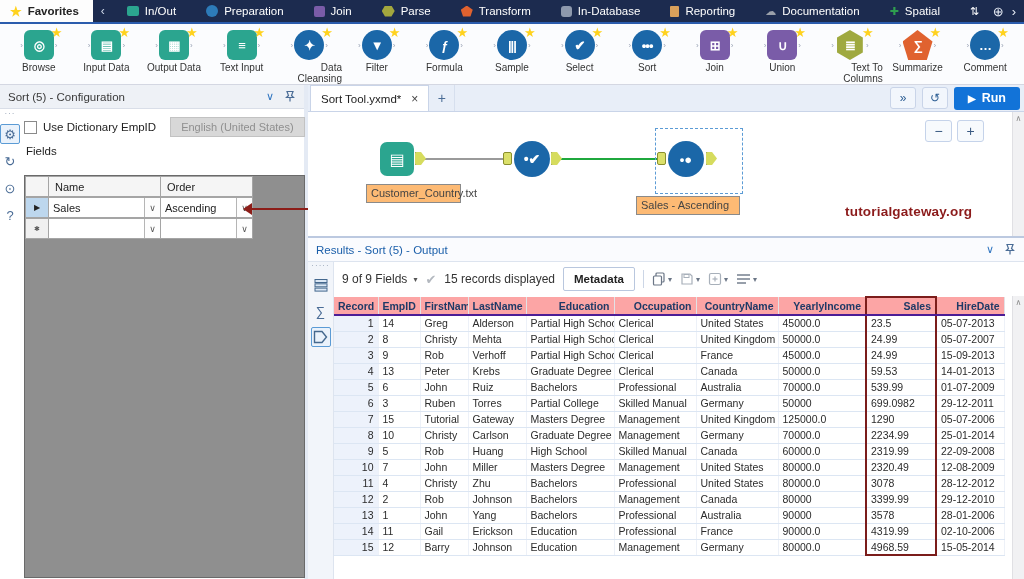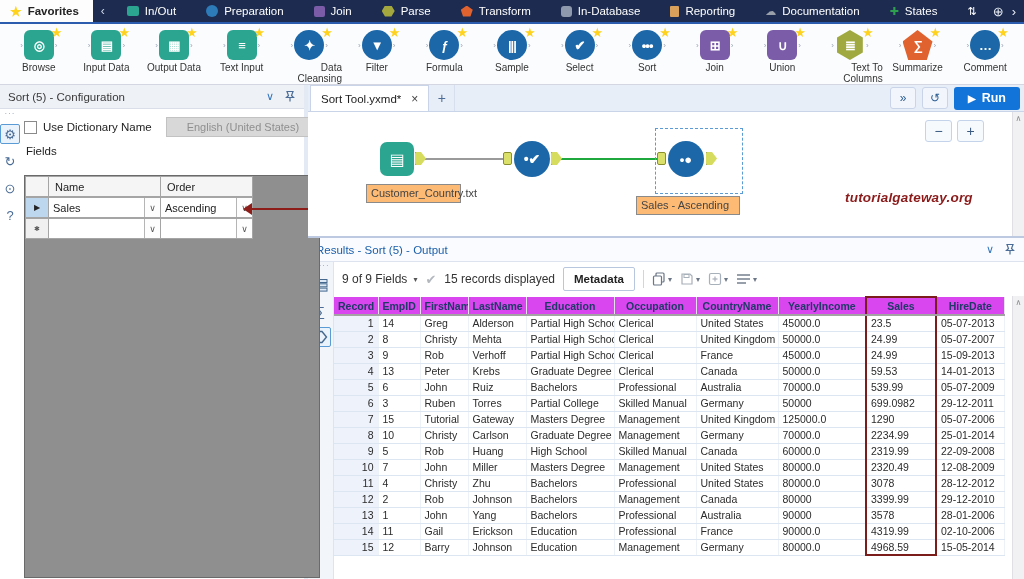--- a/index.html
+++ b/index.html
@@ -49,21 +49,21 @@
   .hdr-chev { color:#2e74c0; font-size:11px; margin-right:10px; }
   .cfg-body { display:flex; height:469px; }
   .cfg-strip { width:28px; display:flex; flex-direction:column; align-items:center; padding-top:2px; gap:7px; color:#5577a0; }
   .strip-dots { color:#9aa6b8; font-size:8px; letter-spacing:1px; line-height:6px; }
   .strip-icon { width:20px; height:20px; display:flex; align-items:center; justify-content:center; font-size:13px; color:#4a6c96; border:1px solid transparent; border-radius:2px; }
   .strip-icon.sel { border-color:#5b9bd5; background:#eaf2fb; }
   .cfg-content { flex:1; position:relative; padding:8px 6px 0 4px; }
   .dict-row { display:flex; align-items:center; gap:6px; margin-bottom:8px; }
   .checkbox { width:13px; height:13px; border:1px solid #8a8a8a; background:#fff; flex:0 0 auto; }
   .dict-label { font-size:11.5px; color:#222; white-space:nowrap; }
-  .locale-box { margin-left:8px; flex:1; background:#d8d8d8; border:1px solid #c2c2c2; color:#8f8f8f; font-size:11px; padding:2px 20px; height:20px; line-height:15px; overflow:hidden; white-space:nowrap; }
+  .locale-box { margin-left:8px; flex:1; background:#d8d8d8; border:1px solid #c2c2c2; color:#8f8f8f; font-size:11px; padding:2px 10px; height:20px; line-height:15px; overflow:hidden; white-space:nowrap; }
   .fields-label { font-size:11.5px; color:#222; margin:0 0 2px 2px; }
   .fields-grid { position:absolute; left:4px; right:6px; top:66px; bottom:0; background:#8f8f8f; border:1px solid #6a6a6a; }
   .grid-row { display:flex; height:21px; }
   .g-sel { width:24px; background:#f0f0f0; border:1px solid #a5a5a5; display:flex; align-items:center; justify-content:center; font-size:8px; color:#222; }
   .g-sel.active { background:#bdd7ee; }
   .g-cell { width:112px; background:#fff; border:1px solid #a5a5a5; border-left:none; display:flex; align-items:center; font-size:11px; }
   .g-cell.order { width:92px; }
   .g-cell .txt { flex:1; padding:0 4px; overflow:hidden; white-space:nowrap; }
   .g-chev { width:16px; height:100%; border-left:1px solid #b5b5b5; display:flex; align-items:center; justify-content:center; color:#555; font-size:9px; background:#fdfdfd; }
   .g-head { background:#f5f5f5; font-size:11px; color:#222; }
@@ -114,21 +114,21 @@
   .search-box { margin-left:auto; width:168px; height:24px; border:1px solid #b9c7de; border-radius:3px; background:#fff; display:flex; align-items:center; gap:5px; padding:0 6px; }
   .search-box input { border:none; outline:none; width:120px; font-size:11.5px; font-family:"Liberation Sans",sans-serif; color:#333; background:transparent; }
   .meta-btn { height:24px; border:1px solid #b9c7de; background:#fff; border-radius:2px; padding:0 10px; font-size:11.5px; font-weight:700; color:#222; }
   .tb-sep { width:1px; height:18px; background:#ccd6e6; }
   .mini-icon { display:flex; align-items:center; gap:2px; color:#6b7686; }
   .mini-caret { font-size:8px; color:#6b7686; }
 
   
   .grid-wrap { position:relative; flex:1; overflow:hidden; background:#fff; }
   table.data { border-collapse:collapse; table-layout:fixed; width:670px; }
-  table.data th { font-size:10.5px; font-weight:700; color:#1f3a66; text-align:center; padding:2px 4px; background:#d946ef; border-bottom:2px solid #a3a3a3; border-right:1px solid #e2e2e6; white-space:nowrap; overflow:hidden; }
+  table.data th { font-size:10.5px; font-weight:700; color:#1f3a66; text-align:right; padding:2px 4px; background:#fca5a5; border-bottom:2px solid #4c1d95; border-right:1px solid #e2e2e6; white-space:nowrap; overflow:hidden; }
   table.data td { font-size:10.5px; color:#2b2b2b; padding:1px 4px; border-bottom:1px solid #dce6f3; border-right:1px solid #edf1f8; white-space:nowrap; overflow:hidden; height:16px; }
   td.c-rec, th.c-rec { text-align:right; background:#edf2fb; border-right:1px solid #c9d6ea; color:#1f3a66; }
   th.c-rec { background:#f4f4f4; }
   .hl { border-left:2px solid #7b1d1b !important; border-right:2px solid #7b1d1b !important; }
   th.hl { border-top:2px solid #7b1d1b !important; }
   tr.last td.hl { border-bottom:2px solid #7b1d1b !important; }
   .grid-vscroll { position:absolute; right:0; top:0; bottom:0; width:12px; background:#f1f1f3; border-left:1px solid #e0e0e4; display:flex; justify-content:center; padding-top:2px; color:#8a8a8a; font-size:8px; }
 
   svg.icon { display:block; }
 </style>
@@ -171,21 +171,21 @@
         <div class="nav-item">
           <span class="nav-icon shp-file" style="background: rgb(217, 160, 91);"></span>
           <span>Reporting</span>
         </div>
         <div class="nav-item">
           <span class="nav-icon shp-cloud" style="color: rgb(154, 160, 170);">☁</span>
           <span>Documentation</span>
         </div>
         <div class="nav-item">
           <span class="nav-icon shp-spatial" style="color: rgb(46, 158, 79);">✚</span>
-          <span>States</span>
+          <span>Spatial</span>
         </div>
         <div class="nav-item">
           <span class="nav-icon shp-diamond" style="color: rgb(255, 255, 255);">⇅</span>
         </div>
       </div>
     <div class="nav-end">
       <span>⊕</span>
       <span>›</span>
     </div>
   </div>
@@ -343,21 +343,21 @@
         <div class="cfg-strip">
           <div class="strip-dots">···</div>
           <div class="strip-icon sel">⚙</div>
           <div class="strip-icon">↻</div>
           <div class="strip-icon">⊙</div>
           <div class="strip-icon">?</div>
         </div>
         <div class="cfg-content">
           <div class="dict-row">
             <div class="checkbox"></div>
-            <span class="dict-label">Use Dictionary Name</span>
+            <span class="dict-label">Use Dictionary EmpID</span>
             <div class="locale-box">English (United States)</div>
           </div>
           <div class="fields-label">Fields</div>
           <div class="fields-grid">
             <div class="grid-row">
               <div class="g-sel g-head"></div>
               <div class="g-cell g-head">
                   <span class="txt">Name</span>
                 </div>
               <div class="g-cell g-head order">
@@ -425,21 +425,21 @@
         <div class="anchor" style="left:195px; top:40px;"></div>
         <div class="node-shape node-blue" style="left:206px; top:29px; font-size:14px;">•✔</div>
         <div class="anchor out" style="left:243px; top:40px;"></div>
 
         <div class="sel-box" style="left:347px; top:16px; width:88px; height:66px;"></div>
         <div class="anchor" style="left:349px; top:40px;"></div>
         <div class="node-shape node-blue" style="left:360px; top:29px; font-size:13px; letter-spacing:0;">•●</div>
         <div class="anchor out" style="left:398px; top:40px;"></div>
         <div class="node-label" style="left:328px; top:84px; width:104px;">Sales - Ascending</div>
 
-        <div class="watermark" style="left:537px; top:78px;font-style:italic;">tutorialgateway.org</div>
+        <div class="watermark" style="left:537px; top:92px;">tutorialgateway.org</div>
         <div class="canvas-vscroll">
             <span>∧</span>
           </div>
       </div>
 
       <div class="results">
         <div class="res-header">
           <span class="res-title">Results - Sort (5) - Output</span>
           <span class="spacer" style="flex:1;"></span>
           <span class="hdr-chev">∨</span>
@@ -585,21 +585,21 @@
                     <tr>
                       <td class="c-rec ">5</td>
                       <td>6</td>
                       <td>John</td>
                       <td>Ruiz</td>
                       <td>Bachelors</td>
                       <td>Professional</td>
                       <td>Australia</td>
                       <td>70000.0</td>
                       <td class="hl">539.99</td>
-                      <td>05-07-2009</td>
+                      <td>01-07-2009</td>
                     </tr>
                     <tr>
                       <td class="c-rec ">6</td>
                       <td>3</td>
                       <td>Ruben</td>
                       <td>Torres</td>
                       <td>Partial College</td>
                       <td>Skilled Manual</td>
                       <td>Germany</td>
                       <td>50000</td>

